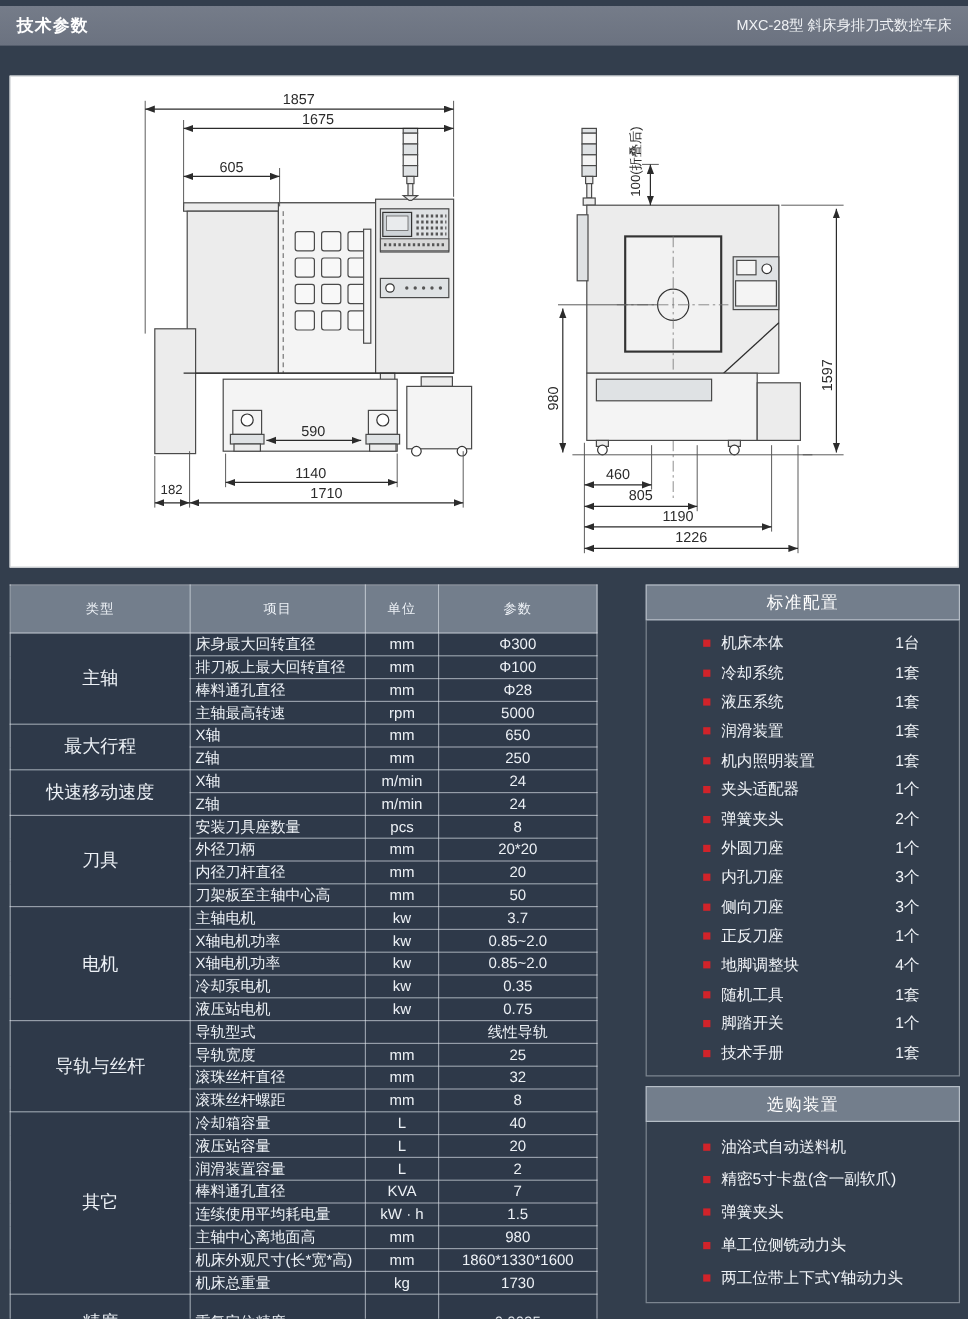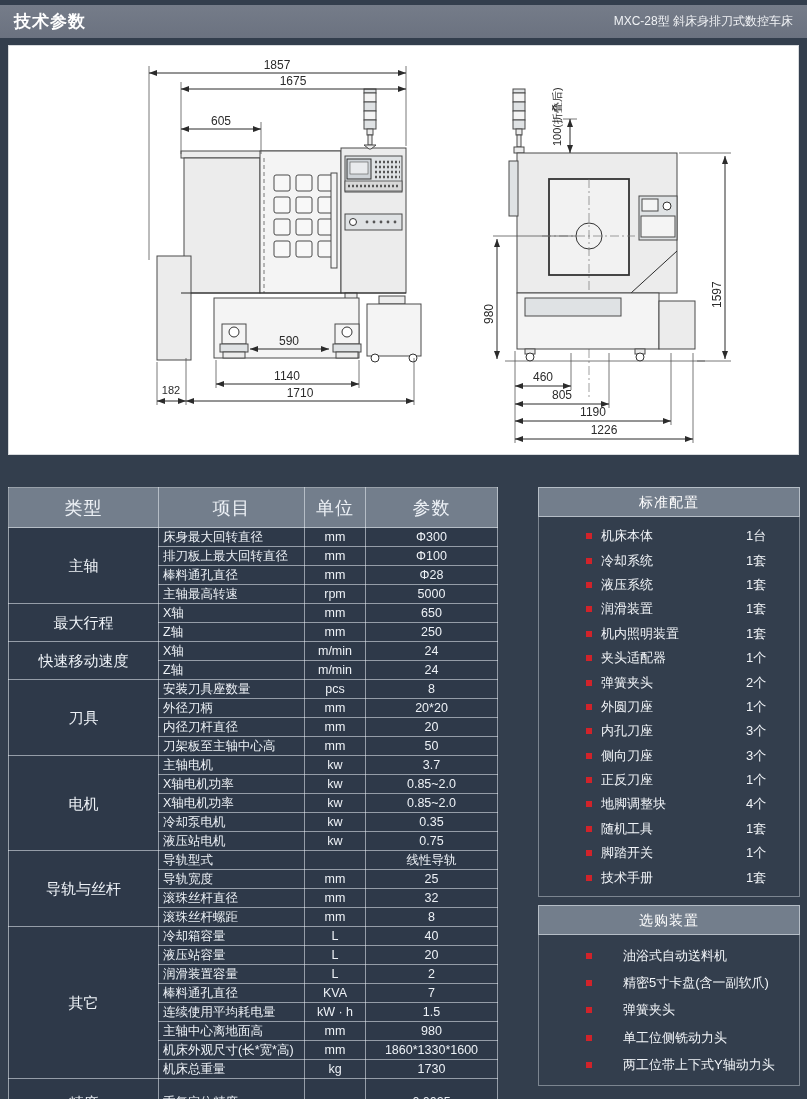--- a/index.html
+++ b/index.html
@@ -14,27 +14,27 @@
     background:#333e4d;
     overflow:hidden;
   }
   
   .topbar {
     position:absolute; left:0; top:5px; right:0; height:33px;
     background:linear-gradient(#757c89,#6b7280);
     display:flex; align-items:center; justify-content:space-between;
     padding:0 14px;
   }
-  .topbar .title { color:#ffffff; font-size:17px; font-weight:600; letter-spacing:1px; }
+  .topbar .title { color:#ffffff; font-size:14px; font-weight:600; letter-spacing:1px; }
   .topbar .model { color:#f0f2f5; font-size:12px; }
 
   
   .drawing-panel {
-    position:absolute; left:8px; top:45px; width:791px; height:410px;
-    background:#ffffff; border:1px solid #d7dadd;padding-left:28px;
+    position:absolute; left:8px; top:63px; width:791px; height:410px;
+    background:#ffffff; border:1px solid #d7dadd;
   }
   .drawing-panel svg { display:block; }
   .dim-t { font-size:12px; fill:#2b2b2b; }
   .dim-s { font-size:11px; fill:#2b2b2b; }
   .dline { stroke:#2b2b2b; stroke-width:1; fill:none; }
   .eline { stroke:#555; stroke-width:0.8; fill:none; }
   .mach  { stroke:#4a4a4a; stroke-width:1; fill:#ececec; }
   .mach2 { stroke:#4a4a4a; stroke-width:1; fill:#f4f4f4; }
   .mach3 { stroke:#4a4a4a; stroke-width:1; fill:#dfe2e4; }
   .cline { stroke:#777; stroke-width:0.7; stroke-dasharray:9 3 2 3; fill:none; }
@@ -43,21 +43,21 @@
   .spec-table {
     position:absolute; left:8px; top:487px; width:489px;
     border-collapse:collapse; table-layout:fixed;
   }
   .spec-table th, .spec-table td {
     border:1px solid rgba(235,240,246,0.55);
     color:#edf1f6;
   }
   .spec-table thead th {
     background:#737e8c; height:40px;
-    font-size:18px; font-weight:normal; letter-spacing:1px;
+    font-size:11px; font-weight:normal; letter-spacing:1px;
   }
   .spec-table td {
     background:#2e3949; font-size:12.5px; height:19px;
     padding:1px 4px; text-align:center; line-height:15px;
   }
   .spec-table td.type-cell { background:#2e3949; font-size:15px; }
   .spec-table td.item-cell { text-align:left; }
   .spec-table tbody tr.tall td { height:48px; }
 
   
@@ -65,21 +65,21 @@
   .cfg-header {
     height:30px; line-height:28px; text-align:center;
     background:#737e8c; color:#ffffff; font-size:14px; letter-spacing:1px;
     border:1px solid rgba(235,240,246,0.55);
   }
   .cfg-list {
     list-style:none; margin:0; padding:7px 0 6px 0;
     border:1px solid rgba(235,240,246,0.4); border-top:none;
   }
   .cfg-item { display:flex; align-items:center; height:24.4px; position:relative; }
-  .opt .cfg-item { height:27.4px;gap:22px; }
+  .opt .cfg-item { height:27.4px; }
   .bullet {
     width:6px; height:6px; background:#d1232a; flex:0 0 6px;
     margin-left:47px; margin-right:9px;
   }
   .cfg-label { font-size:13px; color:#f1f4f8; white-space:nowrap; }
   .cfg-qty   { font-size:13px; color:#f1f4f8; position:absolute; left:207px; }
   .cfg-gap { height:8px; }
 </style>
 </head>
 <body>

